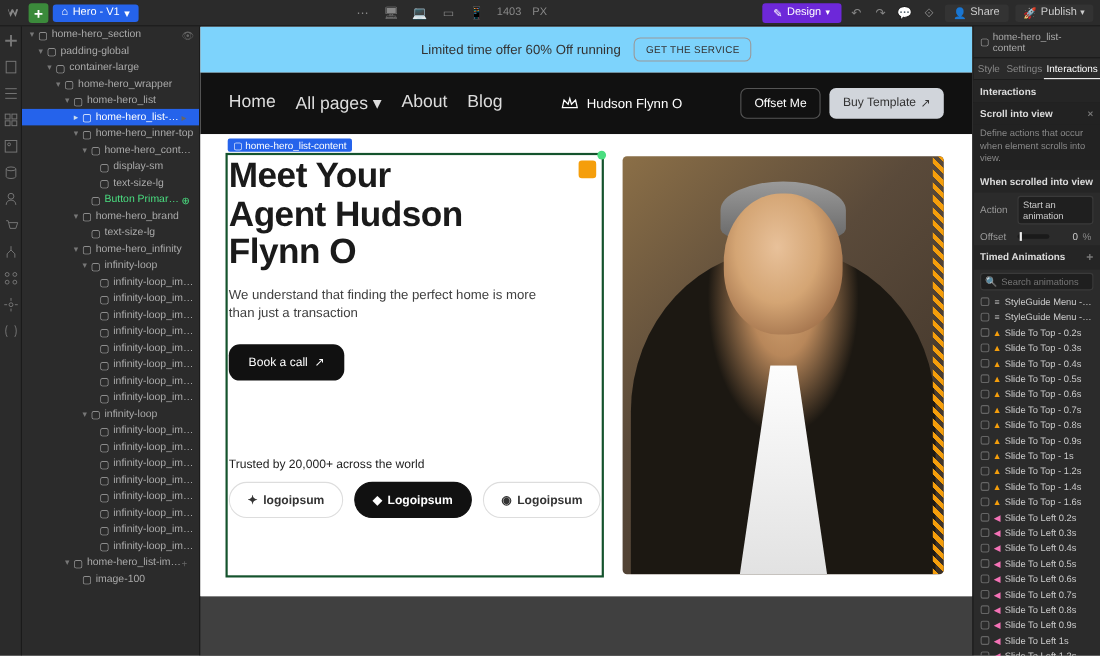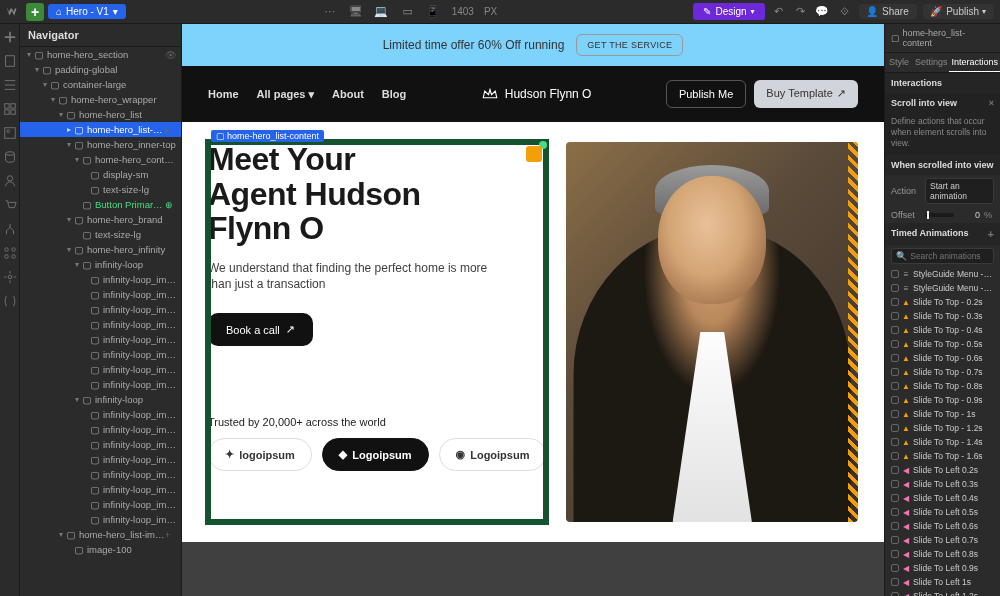--- a/index.html
+++ b/index.html
@@ -44,21 +44,21 @@
 
 .canvas-wrap { flex: 1; background: #1f1f1f; display: flex; flex-direction: column; overflow: hidden; }
 .canvas { flex: 1; background: #404040; overflow: auto; position: relative; }
 .page { background: #fff; margin: 0; width: 100%; }
 
 .promo { background: #7dd3fc; text-align: center; padding: 10px; display: flex; justify-content: center; align-items: center; gap: 12px; }
 .promo-text { font-size: 12px; color: #333; }
 .promo-btn { border: 1px solid #999; background: transparent; padding: 5px 10px; font-size: 9px; border-radius: 6px; cursor: pointer; color: #333; letter-spacing: 0.3px; }
 
 .site-nav { background: #111; color: #fff; display: flex; align-items: center; padding: 14px 26px; }
-.site-nav .links { display: flex; gap: 18px; font-size: 11px; font-weight: bold; }
+.site-nav .links { display: flex; gap: 18px; font-size: 16px; }
 .site-nav .links span { cursor: pointer; color: #ddd; }
 .site-nav .brand { flex: 1; display: flex; align-items: center; justify-content: center; gap: 6px; font-size: 12px; }
 .site-nav .actions { display: flex; gap: 8px; }
 .contact-btn { border: 1px solid #555; background: transparent; color: #fff; padding: 7px 12px; border-radius: 6px; font-size: 11px; cursor: pointer; }
 .buy-btn { background: #d1d5db; color: #333; padding: 7px 12px; border-radius: 6px; font-size: 11px; cursor: pointer; border: none; display: flex; align-items: flex-start; gap: 4px; }
 
 .hero { display: flex; padding: 20px 26px 20px 26px; gap: 20px; background: #fff; position: relative; }
 .hero-left { flex: 1; position: relative; }
 .hero-title { font-size: 32px; font-weight: 800; color: #1a1a1a; line-height: 1.08; margin-bottom: 14px; letter-spacing: -0.5px; }
 .hero-sub { font-size: 12px; color: #404040; margin-bottom: 20px; line-height: 1.4; max-width: 280px; }
@@ -70,21 +70,21 @@
 
 .hero-right { flex: 1; background: linear-gradient(135deg, #8b6f47 0%, #5a4a3a 40%, #3a2f25 100%); border-radius: 4px; position: relative; overflow: hidden; min-height: 380px; }
 .person { position: absolute; inset: 0; }
 .person-body { position: absolute; bottom: 0; left: 50%; transform: translateX(-50%); width: 95%; height: 78%; background: radial-gradient(ellipse at 50% 15%, #d4a574 0%, #b8875a 15%, #1c1812 35%); border-radius: 50% 50% 0 0; }
 .person-head { position: absolute; top: 9%; left: 50%; transform: translateX(-50%); width: 108px; height: 128px; background: radial-gradient(ellipse at 45% 38%, #e8c19a 0%, #d4a574 45%, #a0704a 80%); border-radius: 48% 48% 46% 46%; }
 .person-hair { position: absolute; top: 6%; left: 50%; transform: translateX(-50%); width: 114px; height: 52px; background: linear-gradient(#9a9a9a, #6a6a6a); border-radius: 55% 55% 20% 20%; }
 .person-shirt { position: absolute; bottom: 0; left: 50%; transform: translateX(-50%); width: 34%; height: 50%; background: linear-gradient(#fdfdfd, #e2e2e2); clip-path: polygon(38% 0, 62% 0, 90% 100%, 10% 100%); }
 .hero-right .hatch { position: absolute; right: 0; top: 0; bottom: 0; width: 10px; background: repeating-linear-gradient(45deg, #f59e0b 0 4px, transparent 4px 8px); }
 .badge-sm { position: absolute; top: 4px; right: 4px; width: 16px; height: 16px; background: #f59e0b; border-radius: 3px; }
 
-.sel-outline { position: absolute; border: 6px solid #14532d; pointer-events: none; }
+.sel-outline { position: absolute; border: 2px solid #14532d; pointer-events: none; }
 .sel-label { position: absolute; background: #2563eb; color: #fff; font-size: 9px; padding: 1px 5px; border-radius: 2px; top: -15px; left: 0; }
 .sel-handle { position: absolute; width: 8px; height: 8px; background: #4ade80; border-radius: 50%; }
 
 
 .right-panel { width: 116px; background: #2b2b2b; border-left: 1px solid #1a1a1a; display: flex; flex-direction: column; font-size: 9px; }
 .rp-crumb { padding: 4px 6px; border-bottom: 1px solid #1a1a1a; color: #aaa; font-size: 9px; display: flex; align-items: center; gap: 3px; }
 .rp-tabs { display: flex; border-bottom: 1px solid #1a1a1a; }
 .rp-tab { flex: 1; text-align: center; padding: 4px 2px; color: #888; font-size: 9px; cursor: pointer; }
 .rp-tab.active { color: #fff; border-bottom: 1px solid #fff; }
 .rp-section-h { padding: 5px 6px; font-size: 9px; font-weight: 600; background: #252525; color: #ddd; }
@@ -207,21 +207,20 @@
       <svg class="rail-icon" viewBox="0 0 16 16" fill="none" stroke="currentColor">
           <circle cx="8" cy="8" r="2"></circle>
           <path d="M8 1v3M8 12v3M1 8h3M12 8h3"></path>
         </svg>
       <svg class="rail-icon" viewBox="0 0 16 16" fill="none" stroke="currentColor">
           <path d="M4 2c-2 3-2 9 0 12M12 2c2 3 2 9 0 12"></path>
         </svg>
     </div>
 
     <div class="nav-panel">
-      <div class="nav-header">Navigator</div>
       <div class="nav-tree" id="nav-tree">
           <div class="tree-row" style="padding-left: 4px;">
             <span class="arrow">▾</span>
             <span class="ico">▢</span>
             <span class="lbl">home-hero_section</span>
             <span class="eye">👁</span>
           </div>
           <div class="tree-row" style="padding-left: 12px;">
             <span class="arrow">▾</span>
             <span class="ico">▢</span>
@@ -407,21 +406,21 @@
                 <span>About</span>
                 <span>Blog</span>
               </div>
             <div class="brand">
               <svg width="18" height="14" viewBox="0 0 24 18" fill="none" stroke="#fff" stroke-width="1.5">
                   <path d="M3 14L5 5l5 5 2-7 2 7 5-5 2 9z"></path>
                 </svg>
               <span>Hudson Flynn O</span>
             </div>
             <div class="actions">
-              <button class="contact-btn">Publish Me</button>
+              <button class="contact-btn">Offset Me</button>
               <button class="buy-btn">
                 <span>Buy Template</span>
                 <span>↗</span>
               </button>
             </div>
           </div>
           <div class="hero">
             <div class="hero-left">
               <div class="sel-outline" style="left:-3px;top:-3px;right:-3px;bottom:-3px;">
                 <div class="sel-label">

